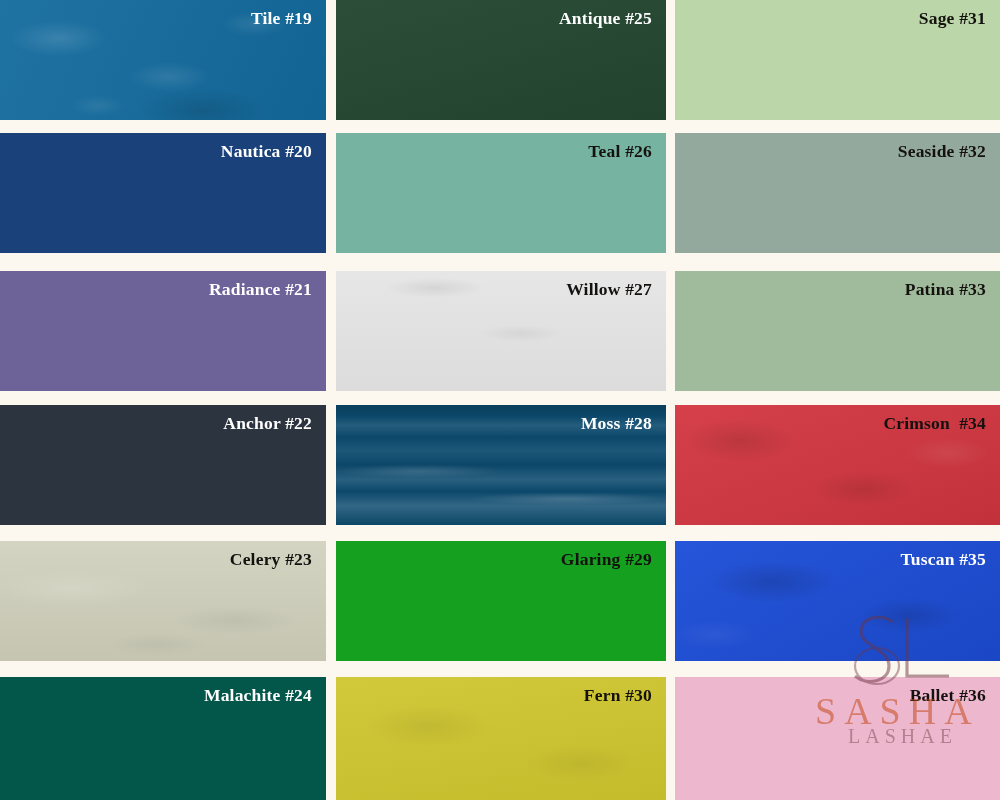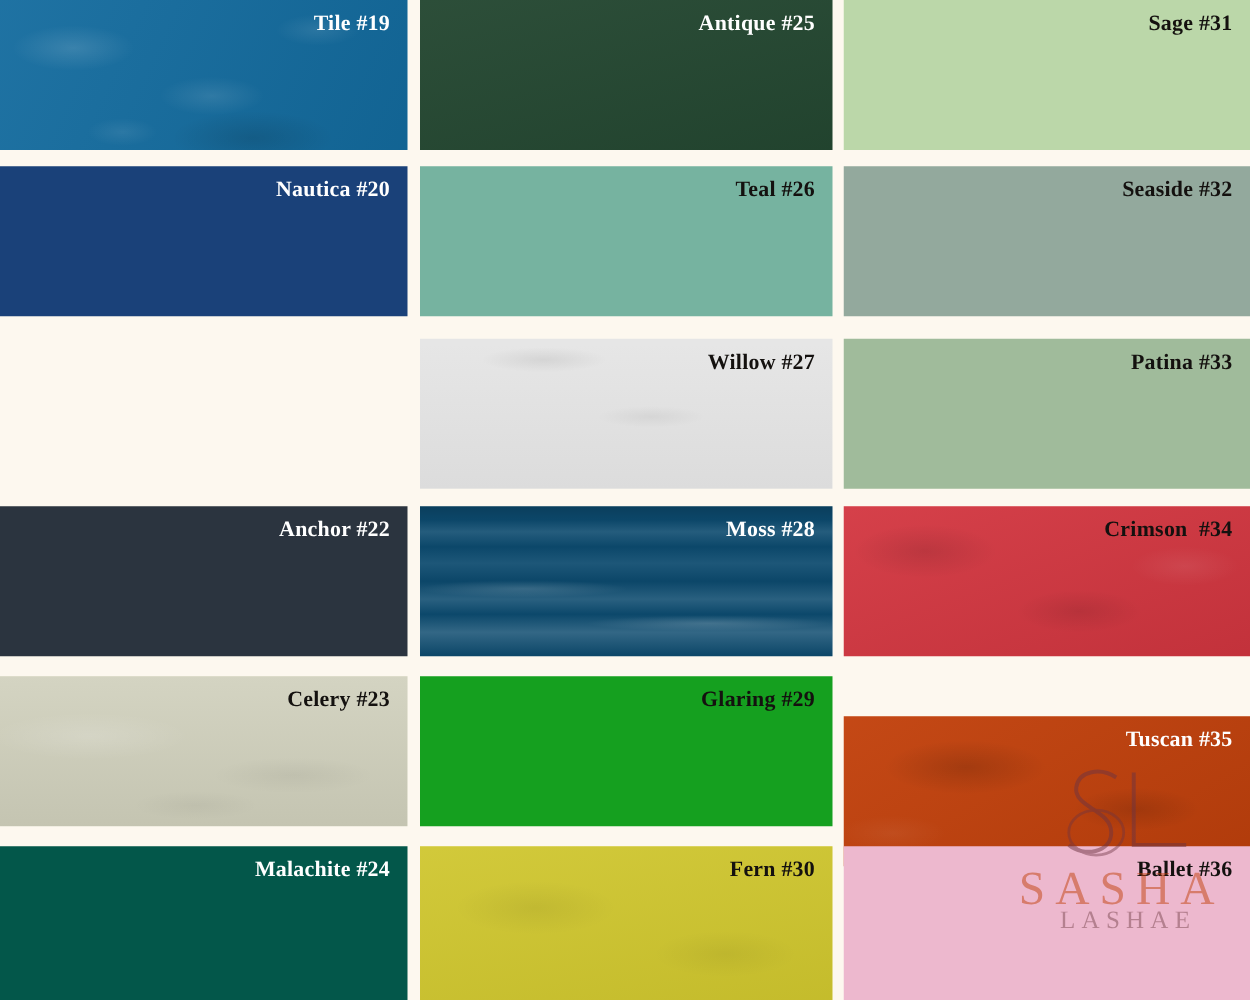--- a/index.html
+++ b/index.html
@@ -176,20 +176,24 @@
       <div class="swatch-label label-light">Nautica #20</div>
     </div>
     <div class="swatch" style="left: 336px; top: 133px; width: 330px; height: 120px; background-color: rgb(118, 179, 160);">
       <div class="swatch-texture tex-none"></div>
       <div class="swatch-label label-dark">Teal #26</div>
     </div>
     <div class="swatch" style="left: 675px; top: 133px; width: 325px; height: 120px; background-color: rgb(147, 169, 157);">
       <div class="swatch-texture tex-none"></div>
       <div class="swatch-label label-dark">Seaside #32</div>
     </div>
+    <div class="swatch" style="left: 0px; top: 271px; width: 326px; height: 120px; background-color: rgb(110, 99, 153);">
+      <div class="swatch-texture tex-none"></div>
+      <div class="swatch-label label-light">Radiance #21</div>
+    </div>
     <div class="swatch" style="left: 336px; top: 271px; width: 330px; height: 120px; background-color: #e5e5e5;">
       <div class="swatch-texture tex-willow"></div>
       <div class="swatch-label label-dark">Willow #27</div>
     </div>
     <div class="swatch" style="left: 675px; top: 271px; width: 325px; height: 120px; background-color: rgb(160, 187, 155);">
       <div class="swatch-texture tex-none"></div>
       <div class="swatch-label label-dark">Patina #33</div>
     </div>
     <div class="swatch" style="left: 0px; top: 405px; width: 326px; height: 120px; background-color: rgb(43, 52, 63);">
       <div class="swatch-texture tex-none"></div>
@@ -204,21 +208,21 @@
       <div class="swatch-label label-dark">Crimson  #34</div>
     </div>
     <div class="swatch" style="left: 0px; top: 541px; width: 326px; height: 120px; background-color: rgb(207, 207, 187);">
       <div class="swatch-texture tex-celery"></div>
       <div class="swatch-label label-dark">Celery #23</div>
     </div>
     <div class="swatch" style="left: 336px; top: 541px; width: 330px; height: 120px; background-color: rgb(21, 160, 31);">
       <div class="swatch-texture tex-none"></div>
       <div class="swatch-label label-dark">Glaring #29</div>
     </div>
-    <div class="swatch" style="left: 675px; top: 541px; width: 325px; height: 120px; background-color: #c2410c; margin-top: 32px;">
+    <div class="swatch" style="left: 675px; top: 541px; width: 325px; height: 120px; background-color: #1d4ed8;">
       <div class="swatch-texture tex-tuscan"></div>
       <div class="swatch-label label-light">Tuscan #35</div>
     </div>
     <div class="swatch" style="left: 0px; top: 677px; width: 326px; height: 123px; background-color: rgb(3, 87, 74);">
       <div class="swatch-texture tex-none"></div>
       <div class="swatch-label label-light">Malachite #24</div>
     </div>
     <div class="swatch" style="left: 336px; top: 677px; width: 330px; height: 123px; background-color: rgb(207, 198, 46);">
       <div class="swatch-texture tex-fern"></div>
       <div class="swatch-label label-dark">Fern #30</div>

